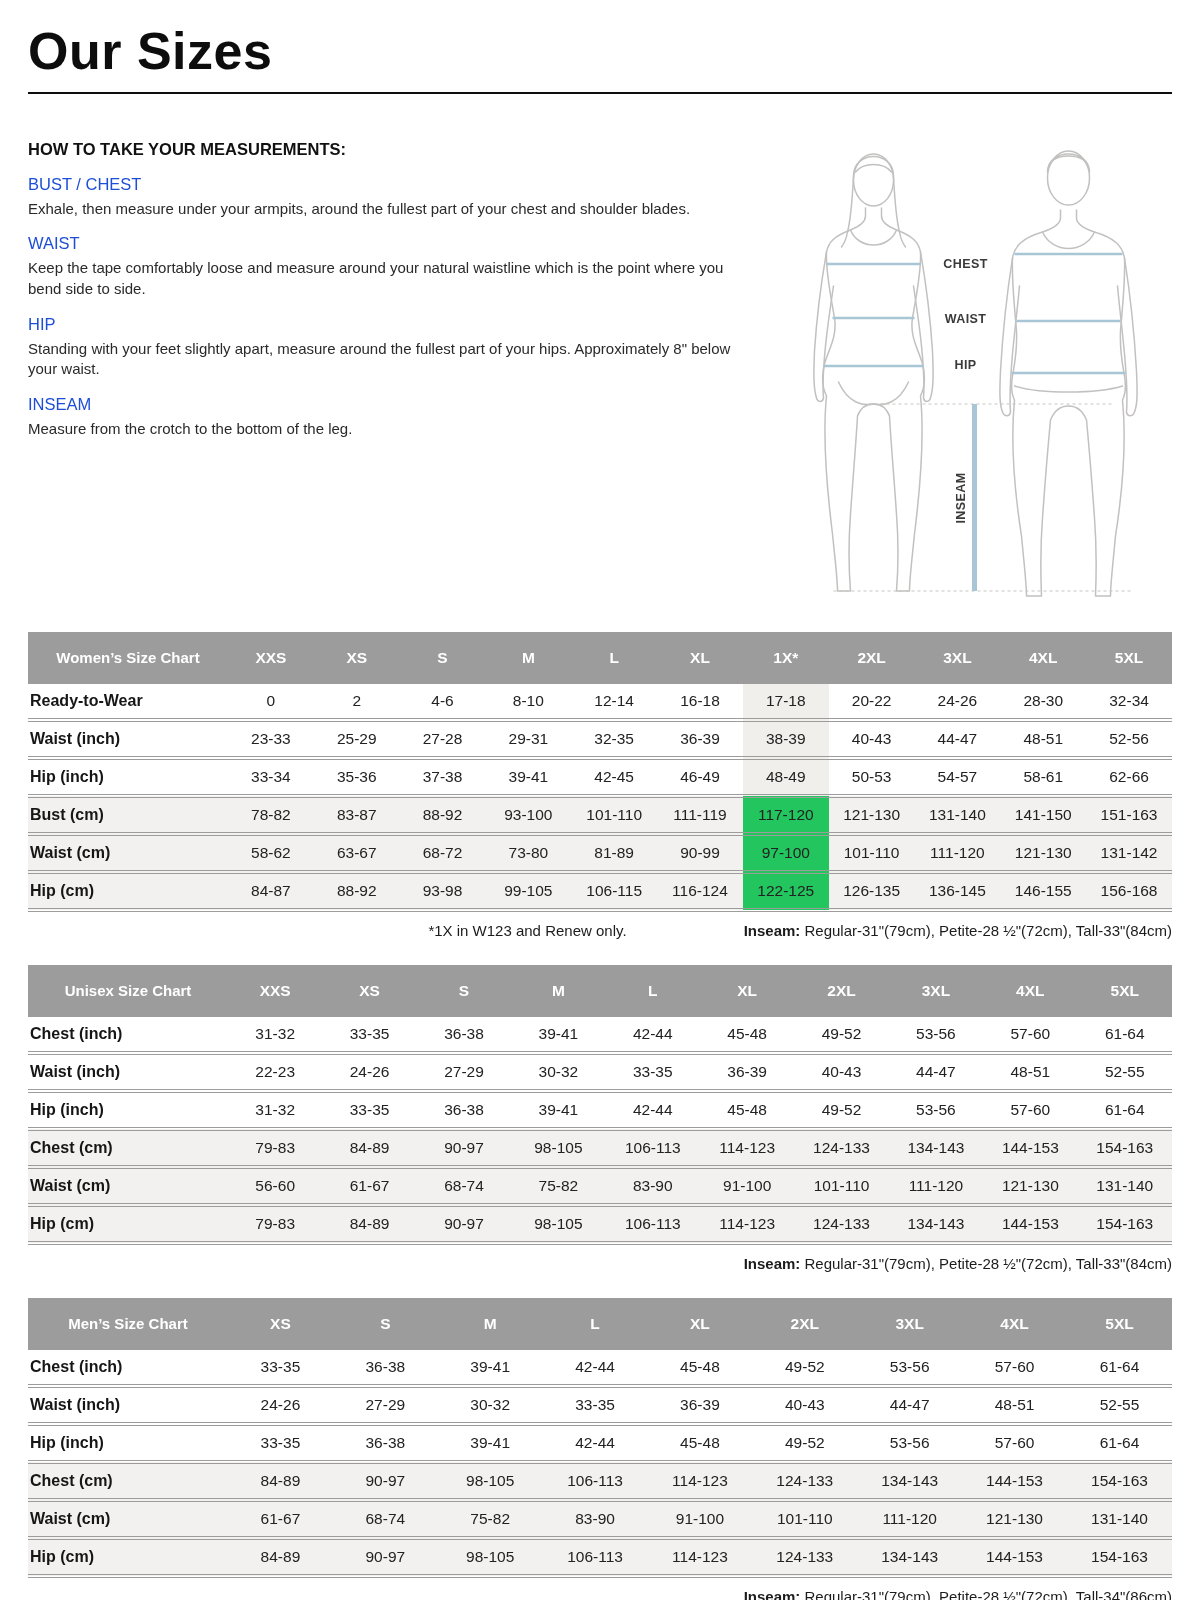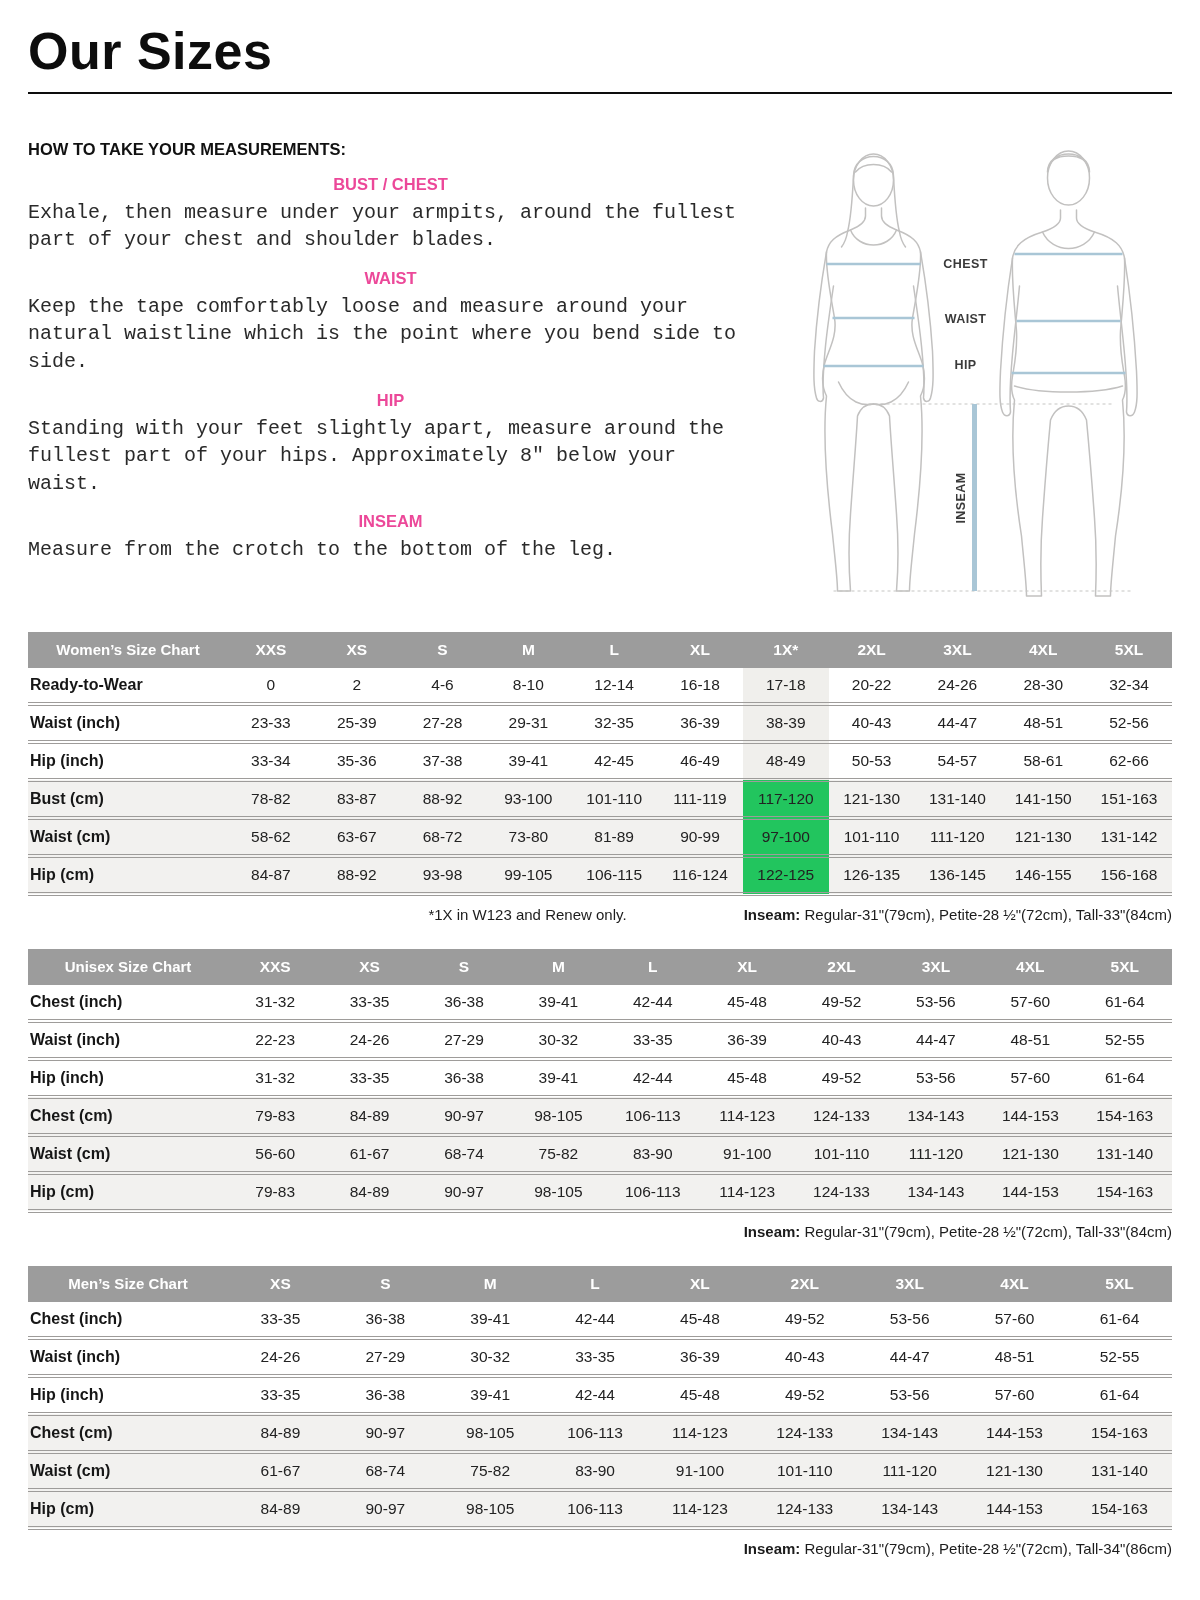--- a/index.html
+++ b/index.html
@@ -30,49 +30,47 @@
   .instructions { flex: 1 1 auto; max-width: 725px; padding-top: 4px; }
   .instructions .main-heading {
     font-size: 16.5px;
     font-weight: 700;
     color: #111;
     margin-bottom: 16px;
   }
   .instr-section { margin-bottom: 15px; }
   .instr-section h3 {
     font-size: 16.5px;
-    font-weight: 700;
-    color: #ec4899;
+    font-weight: 400;
+    color: #1d4ed8;
     margin-bottom: 5px;
-    text-align: center;
   }
   .instr-section p {
-    font-size: 20px;
+    font-size: 15px;
     line-height: 1.38;
     color: #2a2a2a;
-    font-family: Liberation Mono, monospace;
   }
   .diagram { flex: 0 0 395px; }
   .diagram svg { display:block; }
 
   
   .size-table-block { margin-top: 26px; }
   table {
     width: 100%;
     border-collapse: collapse;
     table-layout: fixed;
     border-bottom: 4px double #9e9c9a;
   }
   col.label-col { width: 200px; }
   thead th {
     background: #9c9c9c;
     color: #ffffff;
     font-weight: 700;
     font-size: 15.5px;
-    padding: 9px 2px;
+    padding: 17px 2px;
     text-align: center;
   }
   thead th.tbl-title { font-size: 15px; }
   tbody th {
     text-align: left;
     padding: 8px 14px 8px 2px;
     font-weight: 700;
     font-size: 16px;
     color: #161616;
   }
@@ -223,21 +221,21 @@
             <td>16-18</td>
             <td class="hl">17-18</td>
             <td>20-22</td>
             <td>24-26</td>
             <td>28-30</td>
             <td>32-34</td>
           </tr>
           <tr>
             <th>Waist (inch)</th>
             <td>23-33</td>
-            <td>25-39</td>
+            <td>25-29</td>
             <td>27-28</td>
             <td>29-31</td>
             <td>32-35</td>
             <td>36-39</td>
             <td class="hl">38-39</td>
             <td>40-43</td>
             <td>44-47</td>
             <td>48-51</td>
             <td>52-56</td>
           </tr>

